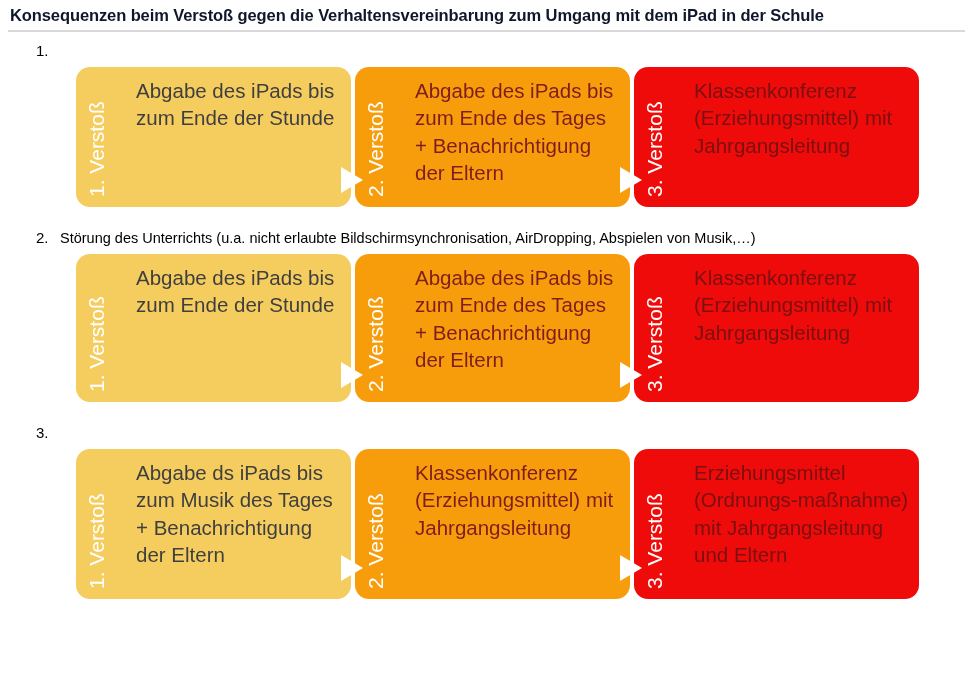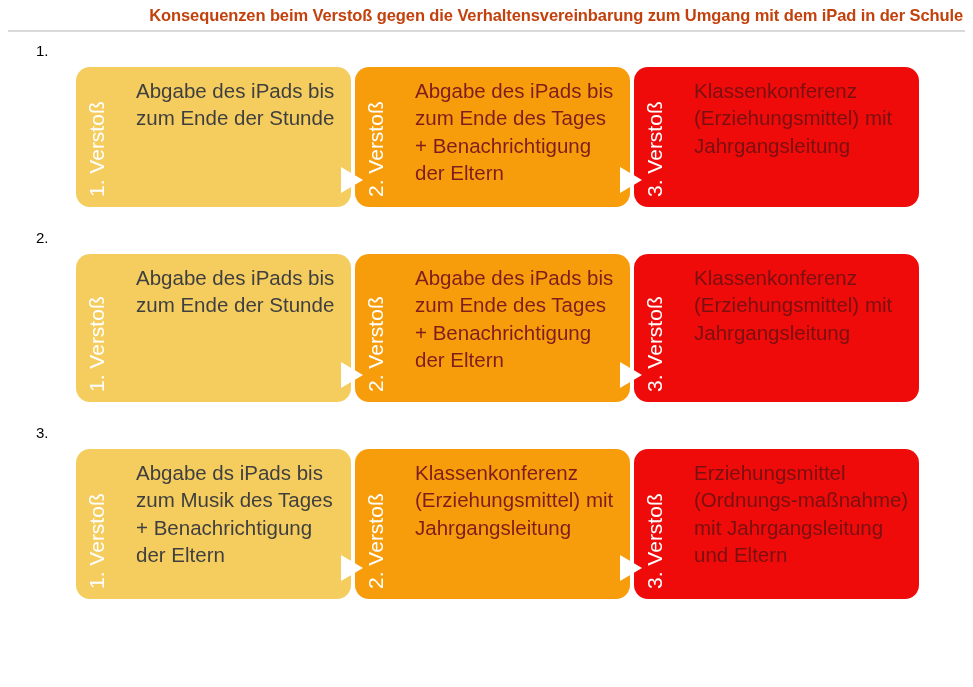--- a/index.html
+++ b/index.html
@@ -12,25 +12,24 @@
     height: 687px;
     font-family: "Liberation Sans", sans-serif;
     color: #000000;
     overflow: hidden;
     position: relative;
   }
 
   .page-title {
     font-size: 16.5px;
     font-weight: bold;
-    color: #c2410c;
+    color: #0f172a;
     padding: 6px 10px 0 10px;
     letter-spacing: -0.1px;
     white-space: nowrap;
-    text-align: right;
   }
   .title-underline {
     height: 2px;
     background: #d9d9d9;
     margin: 5px 8px 0 8px;
   }
 
   .section {
     margin-top: 10px;
   }
@@ -143,20 +142,21 @@
         <div class="card-body">
           <div class="card-text">Klassenkonferenz (Erziehungsmittel) mit Jahrgangsleitung</div>
         </div>
       </div>
     </div>
   </div>
 
   <div class="section" style="margin-top:22px;">
     <div class="section-header">
       <div class="section-number">2.</div>
+      <div class="section-text">Störung des Unterrichts (u.a. nicht erlaubte Bildschirmsynchronisation, AirDropping, Abspielen von Musik,…)</div>
     </div>
     <div class="row" style="height:148px;">
       <div class="card c1">
         <div class="vlabel">1. Verstoß</div>
         <div class="card-body">
           <div class="card-text">Abgabe des iPads bis zum Ende der Stunde</div>
         </div>
         <div class="arrow" style="right:-12px; bottom:14px;"></div>
       </div>
       <div class="card c2">

